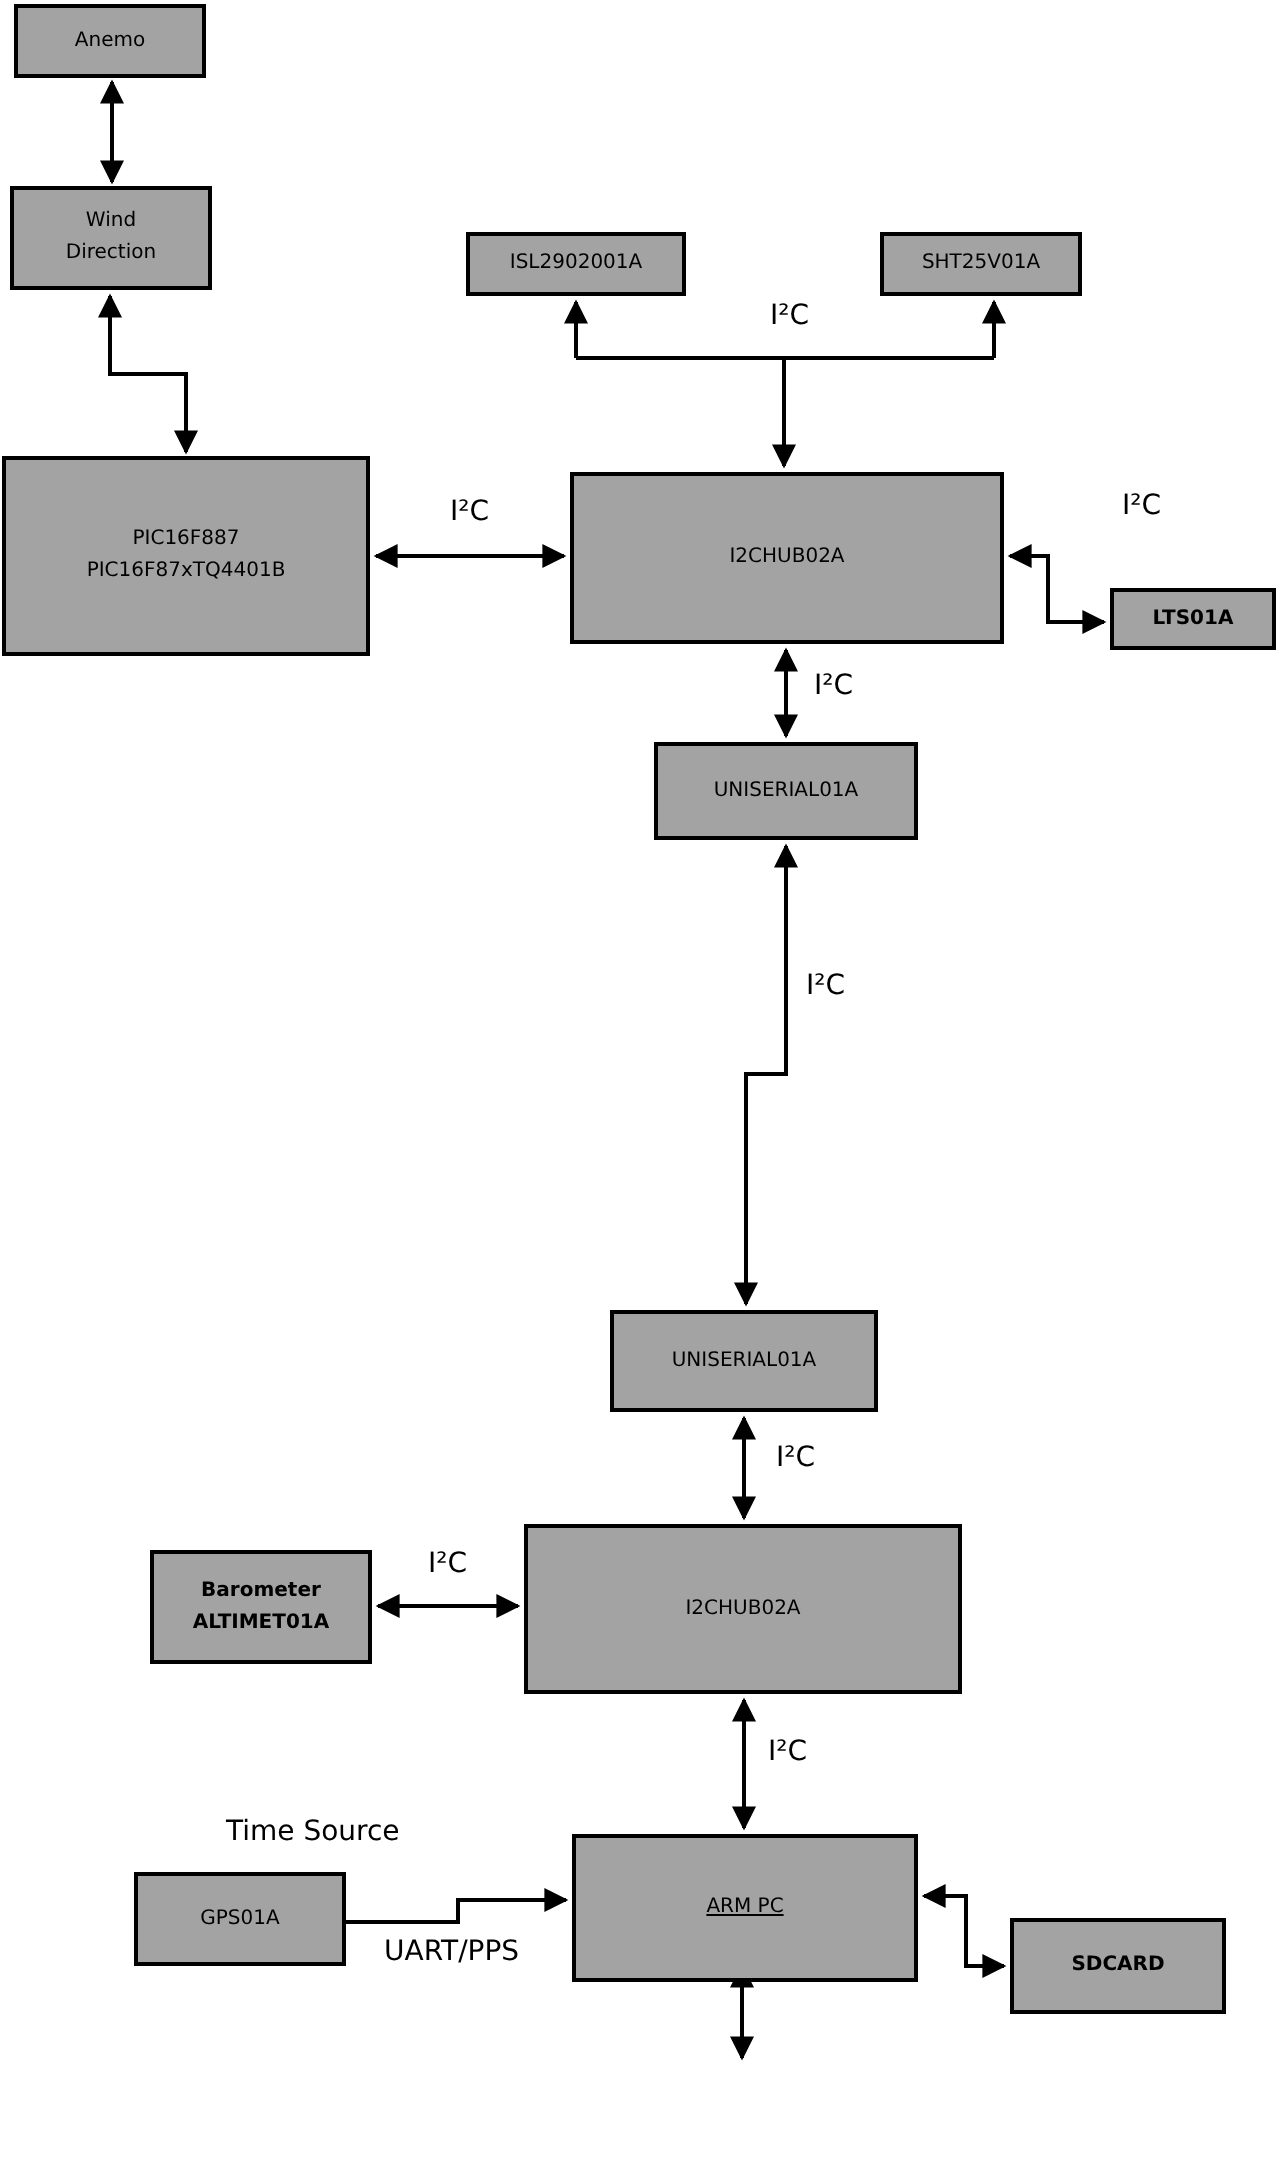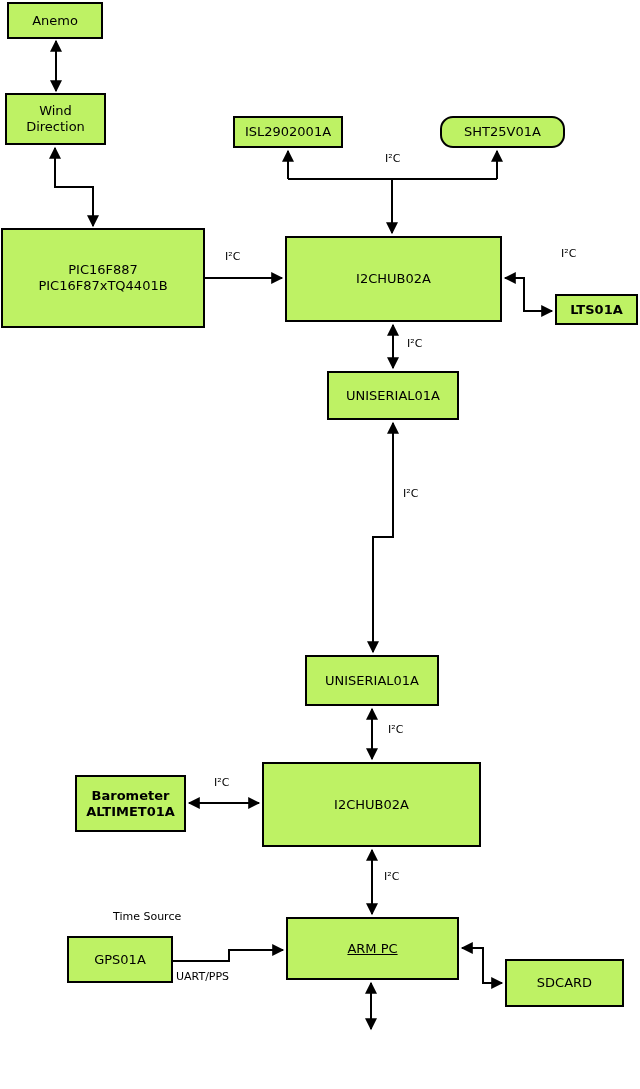--- a/index.html
+++ b/index.html
@@ -9,32 +9,32 @@
     height: 1089px;
     background: #ffffff;
     font-family: "DejaVu Sans", "Liberation Sans", sans-serif;
     color: #000000;
     overflow: hidden;
   }
   .node {
     position: absolute;
     box-sizing: border-box;
     border: 2px solid #000000;
-    background: #bef264;
+    background: #a3a3a3;
     display: flex;
     align-items: center;
     justify-content: center;
     text-align: center;
-    font-size: 13px;
+    font-size: 10px;
     line-height: 16px;
     white-space: pre-line;
   }
   .edge-label {
     position: absolute;
-    font-size: 11px;
+    font-size: 14px;
     line-height: 15px;
     white-space: nowrap;
   }
   #wires {
     position: absolute;
     left: 0; top: 0;
     width: 640px; height: 1089px;
   }
   #wires path {
     fill: none;
@@ -67,39 +67,39 @@
     <path d="M 189 803 H 259" marker-start="url(#arrow)" marker-end="url(#arrow)"></path>
     <path d="M 372 850 V 914" marker-start="url(#arrow)" marker-end="url(#arrow)"></path>
     <path d="M 173 961 H 229 V 950 H 283" marker-end="url(#arrow)"></path>
     <path d="M 462 948 H 483 V 983 H 502" marker-start="url(#arrow)" marker-end="url(#arrow)"></path>
     <path d="M 371 983 V 1029" marker-start="url(#arrow)" marker-end="url(#arrow)"></path>
   </svg>
 
   <div class="node" style="left:7px;   top:2px;    width:96px;  height:37px;">Anemo</div>
   <div class="node" style="left:5px;   top:93px;   width:101px; height:52px;">Wind
 Direction</div>
-  <div class="node" style="left:1px;   top:228px;  width:204px; height:100px;">PIC16F887
+  <div class="node" style="left:1px;   top:228px;  width:184px; height:100px;">PIC16F887
 PIC16F87xTQ4401B</div>
   <div class="node" style="left:233px; top:116px;  width:110px; height:32px;">ISL2902001A</div>
-  <div class="node" style="left:440px; top:116px;  width:125px; height:32px;border-radius:13px;">SHT25V01A</div>
+  <div class="node" style="left:440px; top:116px;  width:101px; height:32px;">SHT25V01A</div>
   <div class="node" style="left:285px; top:236px;  width:217px; height:86px;">I2CHUB02A</div>
   <div class="node" style="left:555px; top:294px;  width:83px;  height:31px;font-weight:bold;">LTS01A</div>
   <div class="node" style="left:327px; top:371px;  width:132px; height:49px;">UNISERIAL01A</div>
   <div class="node" style="left:305px; top:655px;  width:134px; height:51px;">UNISERIAL01A</div>
   <div class="node" style="left:262px; top:762px;  width:219px; height:85px;">I2CHUB02A</div>
   <div class="node" style="left:75px;  top:775px;  width:111px; height:57px;font-weight:bold;">Barometer
 ALTIMET01A</div>
   <div class="node" style="left:67px;  top:936px;  width:106px; height:47px;">GPS01A</div>
-  <div class="node" style="left:286px; top:917px;  width:173px; height:63px;text-decoration:underline;">ARM PC</div>
-  <div class="node" style="left:505px; top:959px;  width:119px; height:48px;">SDCARD</div>
+  <div class="node" style="left:286px; top:917px;  width:173px; height:74px;text-decoration:underline;">ARM PC</div>
+  <div class="node" style="left:505px; top:959px;  width:108px; height:48px;font-weight:bold;">SDCARD</div>
 
   <div class="edge-label" style="left:385px; top:151px;">I²C</div>
   <div class="edge-label" style="left:225px; top:249px;">I²C</div>
   <div class="edge-label" style="left:561px; top:246px;">I²C</div>
   <div class="edge-label" style="left:407px; top:336px;">I²C</div>
   <div class="edge-label" style="left:403px; top:486px;">I²C</div>
   <div class="edge-label" style="left:388px; top:722px;">I²C</div>
   <div class="edge-label" style="left:214px; top:775px;">I²C</div>
   <div class="edge-label" style="left:384px; top:869px;">I²C</div>
   <div class="edge-label" style="left:81px;  top:909px;margin-left:32px;">Time Source</div>
-  <div class="edge-label" style="left:176px; top:969px;">UART/PPS</div>
+  <div class="edge-label" style="left:192px; top:969px;">UART/PPS</div>
 
 </div>
 
 </body></html>

